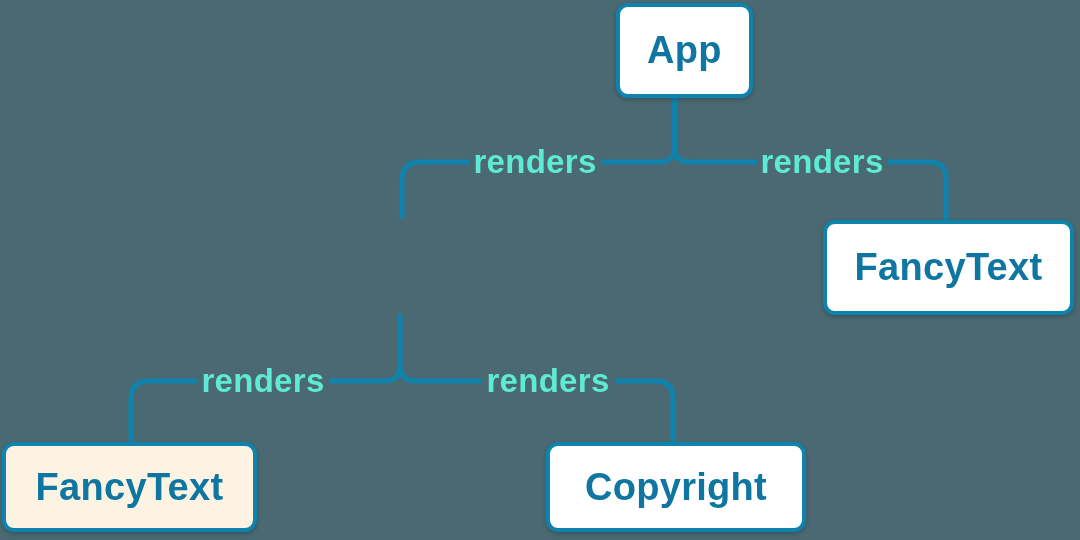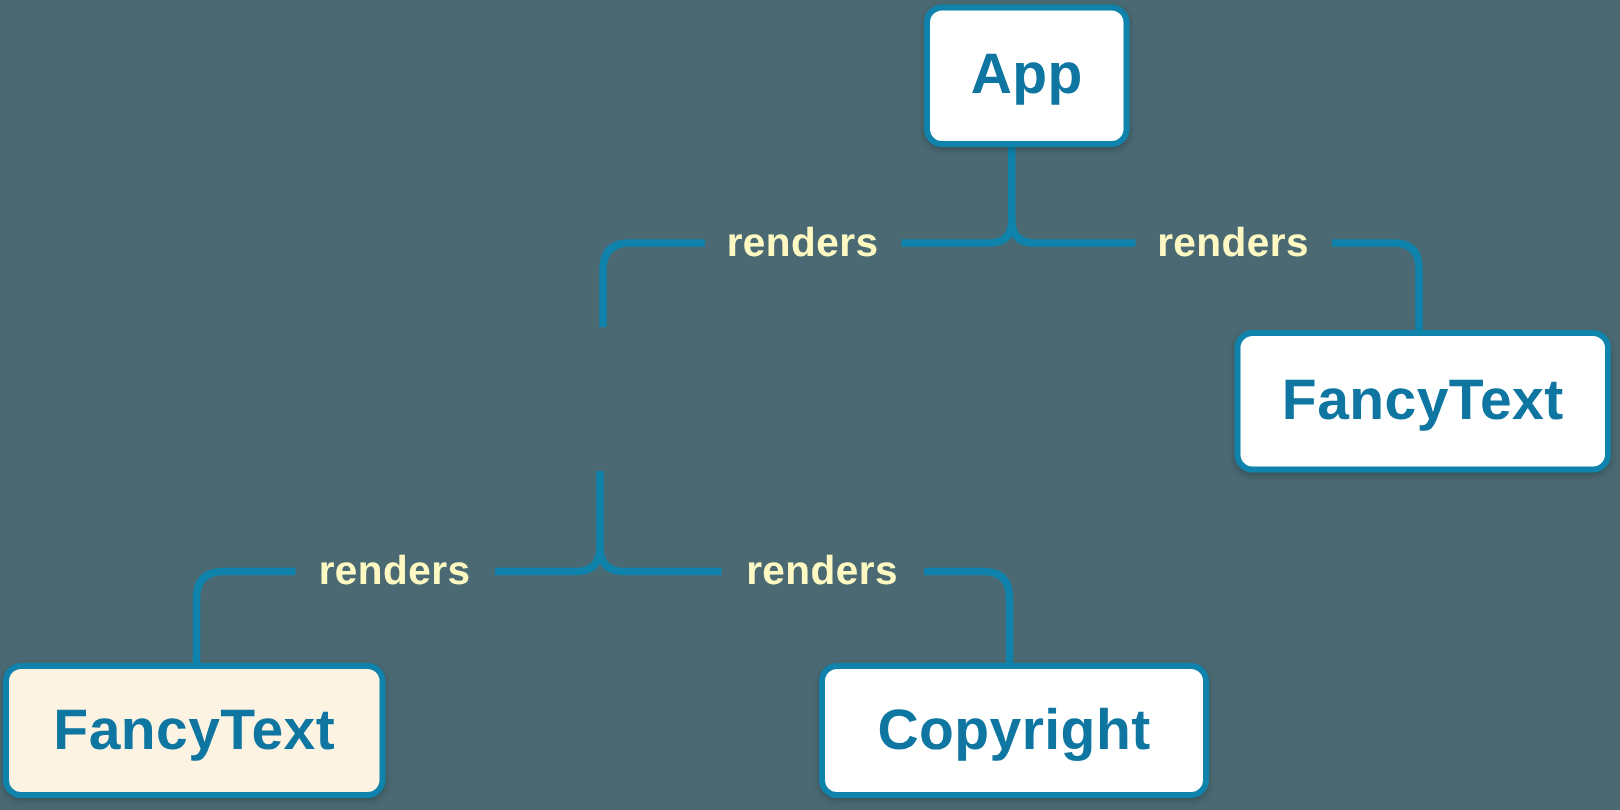--- a/index.html
+++ b/index.html
@@ -45,22 +45,22 @@
 
   .n-app        { left: 600px; top: 3px;   width: 137px; height: 95px; margin-left: 16px; }
   .n-inspiration{ left: 188px; top: 218px; width: 450px; height: 97px; }
   .n-fancy-top  { left: 823px; top: 220px; width: 251px; height: 95px; }
   .n-fancy-bot  { left: 2px;   top: 442px; width: 255px; height: 90px; }
   .n-copyright  { left: 546px; top: 442px; width: 260px; height: 90px; }
 
   .edge-label {
     position: absolute;
     transform: translate(-50%, -50%);
-    color: #fef9c3;
-    font-size: 27px;
+    color: #5eead4;
+    font-size: 33px;
     font-weight: 700;
     letter-spacing: 0.3px;
     white-space: nowrap;
   }
   .el-1 { left: 535px; top: 162px; }
   .el-2 { left: 822px; top: 162px; }
   .el-3 { left: 263px; top: 381px; }
   .el-4 { left: 548px; top: 381px; }
 </style>
 </head>

